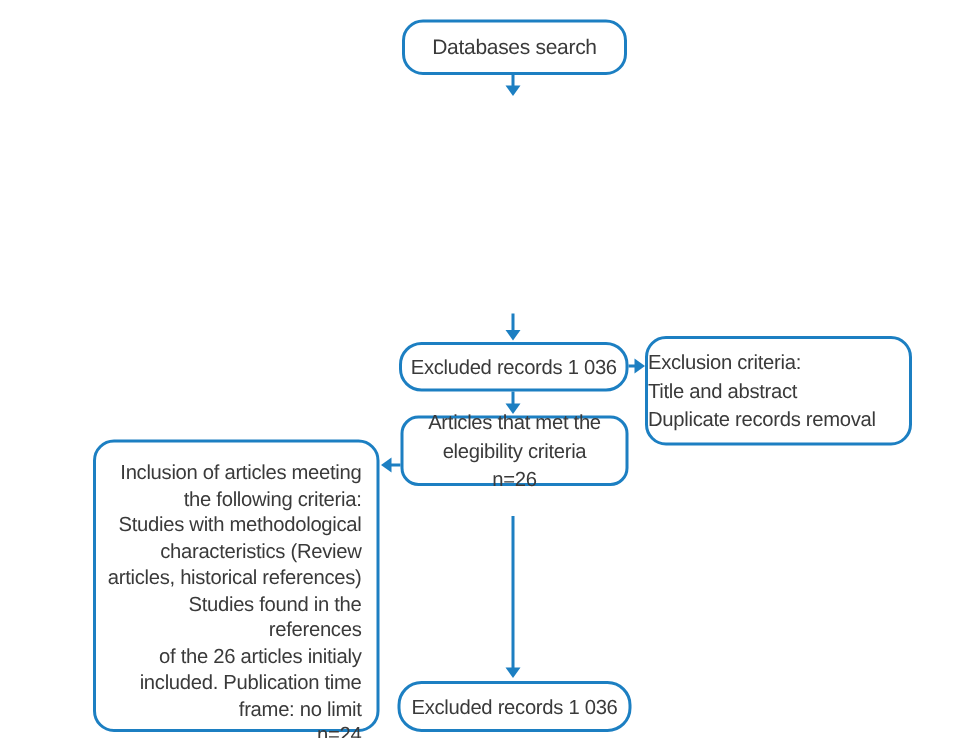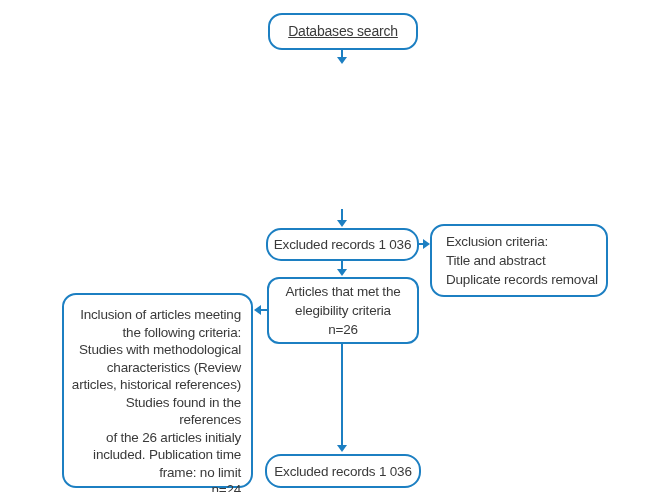--- a/index.html
+++ b/index.html
@@ -22,26 +22,26 @@
     color: var(--text);
     font-size: 13.5px;
     line-height: 19px;
     letter-spacing: -0.2px;
     display: flex;
     align-items: center;
     justify-content: center;
     text-align: center;
     white-space: pre-line;
   }
-  .box-databases   { left: 268px; top: 13px;  width: 150px; height: 37px;  border-radius: 14px; font-size: 14px; text-decoration: underline; }
+  .box-databases   { left: 268px; top: 13px;  width: 150px; height: 37px;  border-radius: 14px; font-size: 14px; }
   .box-records     { left: 266px; top: 66px;  width: 153px; height: 143px; border-radius: 12px; }
   .box-excluded1   { left: 266px; top: 228px; width: 153px; height: 33px;  border-radius: 15px; }
   .box-criteria    { left: 430px; top: 224px; width: 178px; height: 73px;  border-radius: 14px;
-                     justify-content: flex-start; text-align: left; padding-left: 14px; }
-  .box-eligibility { left: 267px; top: 277px; width: 152px; height: 67px;  border-radius: 12px; }
+                     justify-content: flex-start; text-align: left; }
+  .box-eligibility { left: 267px; top: 277px; width: 152px; height: 47px;  border-radius: 12px; }
   .box-inclusion   { left: 62px;  top: 293px; width: 191px; height: 195px; border-radius: 14px;
                      display: block; text-align: right; padding: 11px 10px 0 6px; line-height: 17.5px; }
   .box-excluded2   { left: 265px; top: 454px; width: 156px; height: 34px;  border-radius: 16px; }
 
   .stem-v { position: absolute; width: 2px;  background: var(--accent); }
   .stem-h { position: absolute; height: 2px; background: var(--accent); }
   .head-down {
     position: absolute; width: 0; height: 0;
     border-left: 5px solid transparent; border-right: 5px solid transparent;
     border-top: 7px solid var(--accent);

